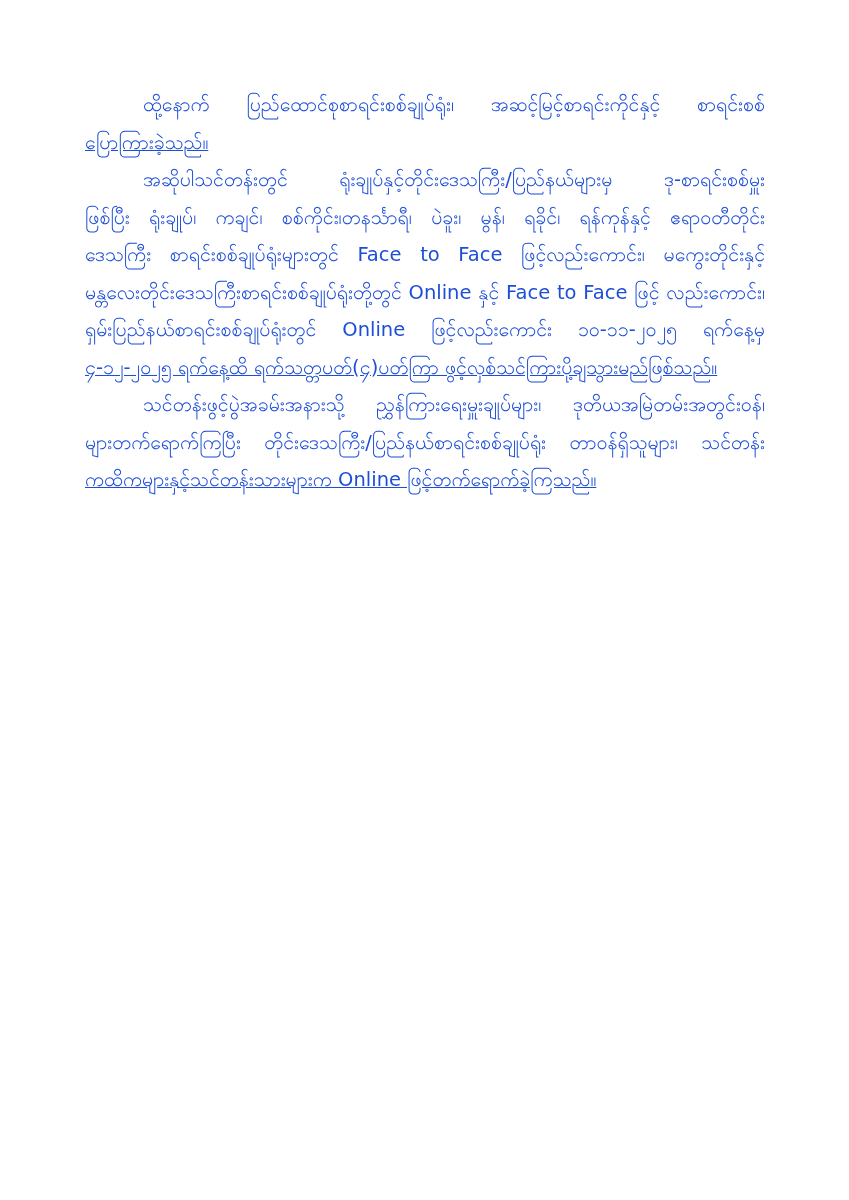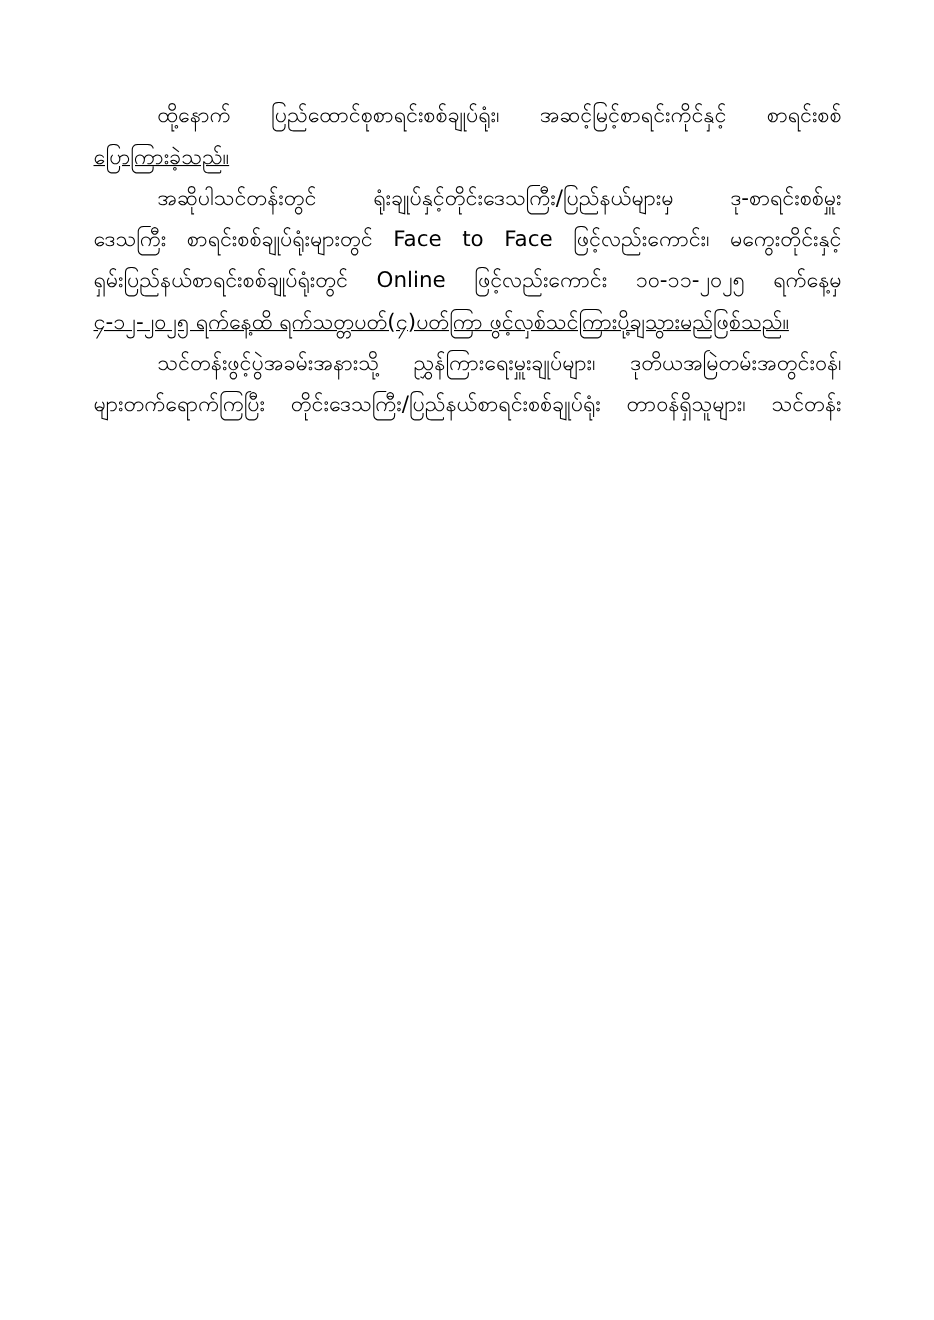--- a/index.html
+++ b/index.html
@@ -6,21 +6,21 @@
     margin: 0;
     padding: 0;
     background: #ffffff;
   }
   .page {
     position: relative;
     width: 849px;
     height: 1200px;
     box-sizing: border-box;
     background: #ffffff;
-    color: #000000;
+    color: #1d4ed8;
     padding: 86px 84px 0 85px;
     font-family: "DejaVu Sans", "Liberation Sans", sans-serif;
     font-size: 19.5px;
     line-height: 37.5px;
     overflow: hidden;
   }
   .paragraph {
     margin: 0;
     padding: 0;
   }
@@ -44,23 +44,26 @@
 
 <div class="page">
 
   <div class="paragraph">
     <div class="t-line indent">ထို့နောက် ပြည်ထောင်စုစာရင်းစစ်ချုပ်ရုံး၊ အဆင့်မြင့်စာရင်းကိုင်နှင့် စာရင်းစစ်</div>
     <div class="t-line last">ပြောကြားခဲ့သည်။</div>
   </div>
 
   <div class="paragraph">
     <div class="t-line indent">အဆိုပါသင်တန်းတွင် ရုံးချုပ်နှင့်တိုင်းဒေသကြီး/ပြည်နယ်များမှ ဒု-စာရင်းစစ်မှူး</div>
+    <div class="t-line">ဖြစ်ပြီး ရုံးချုပ်၊ ကချင်၊ စစ်ကိုင်း၊တနင်္သာရီ၊ ပဲခူး၊ မွန်၊ ရခိုင်၊ ရန်ကုန်နှင့် ဧရာဝတီတိုင်း</div>
     <div class="t-line">ဒေသကြီး စာရင်းစစ်ချုပ်ရုံးများတွင် Face to Face ဖြင့်လည်းကောင်း၊ မကွေးတိုင်းနှင့်</div>
+    <div class="t-line">မန္တလေးတိုင်းဒေသကြီးစာရင်းစစ်ချုပ်ရုံးတို့တွင် Online နှင့် Face to Face ဖြင့် လည်းကောင်း၊</div>
     <div class="t-line">ရှမ်းပြည်နယ်စာရင်းစစ်ချုပ်ရုံးတွင် Online ဖြင့်လည်းကောင်း ၁၀-၁၁-၂၀၂၅ ရက်နေ့မှ</div>
     <div class="t-line last">၄-၁၂-၂၀၂၅ ရက်နေ့ထိ ရက်သတ္တပတ်(၄)ပတ်ကြာ ဖွင့်လှစ်သင်ကြားပို့ချသွားမည်ဖြစ်သည်။</div>
   </div>
 
   <div class="paragraph">
     <div class="t-line indent">သင်တန်းဖွင့်ပွဲအခမ်းအနားသို့ ညွှန်ကြားရေးမှူးချုပ်များ၊ ဒုတိယအမြဲတမ်းအတွင်းဝန်၊</div>
     <div class="t-line">များတက်ရောက်ကြပြီး တိုင်းဒေသကြီး/ပြည်နယ်စာရင်းစစ်ချုပ်ရုံး တာဝန်ရှိသူများ၊ သင်တန်း</div>
+    <div class="t-line last">ကထိကများနှင့်သင်တန်းသားများက Online ဖြင့်တက်ရောက်ခဲ့ကြသည်။</div>
   </div>
 
 </div>
 
 </body></html>

